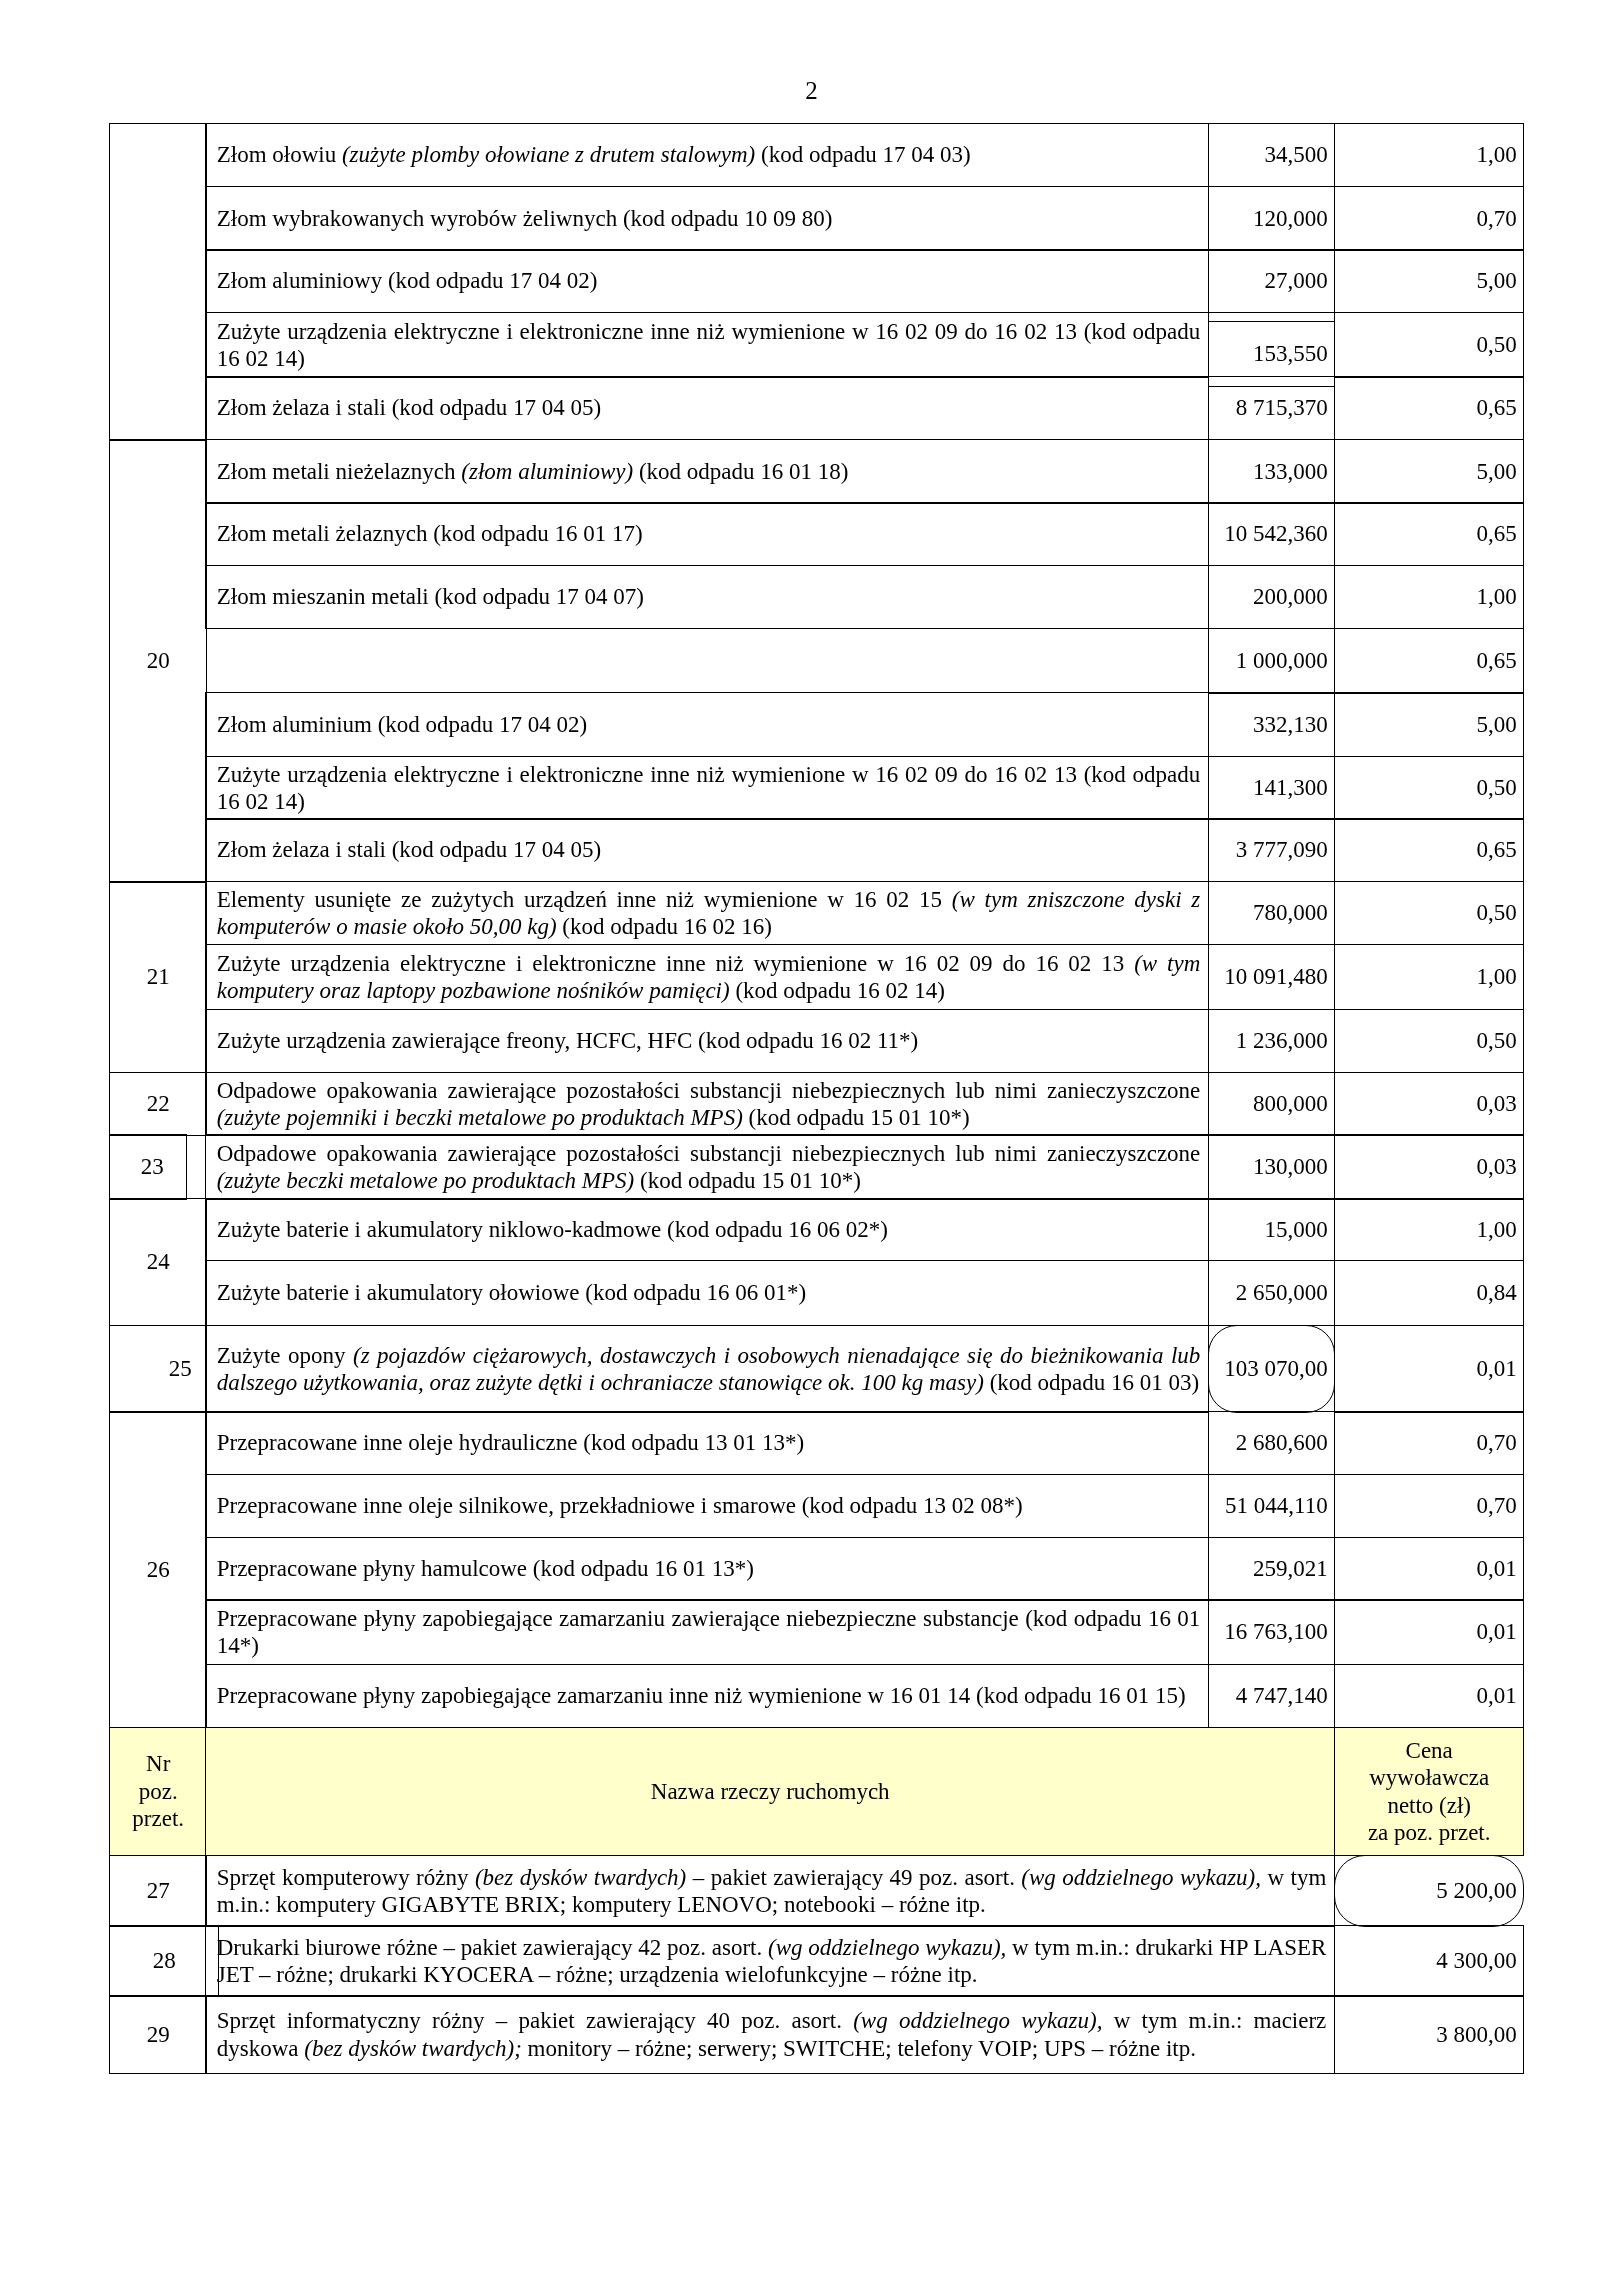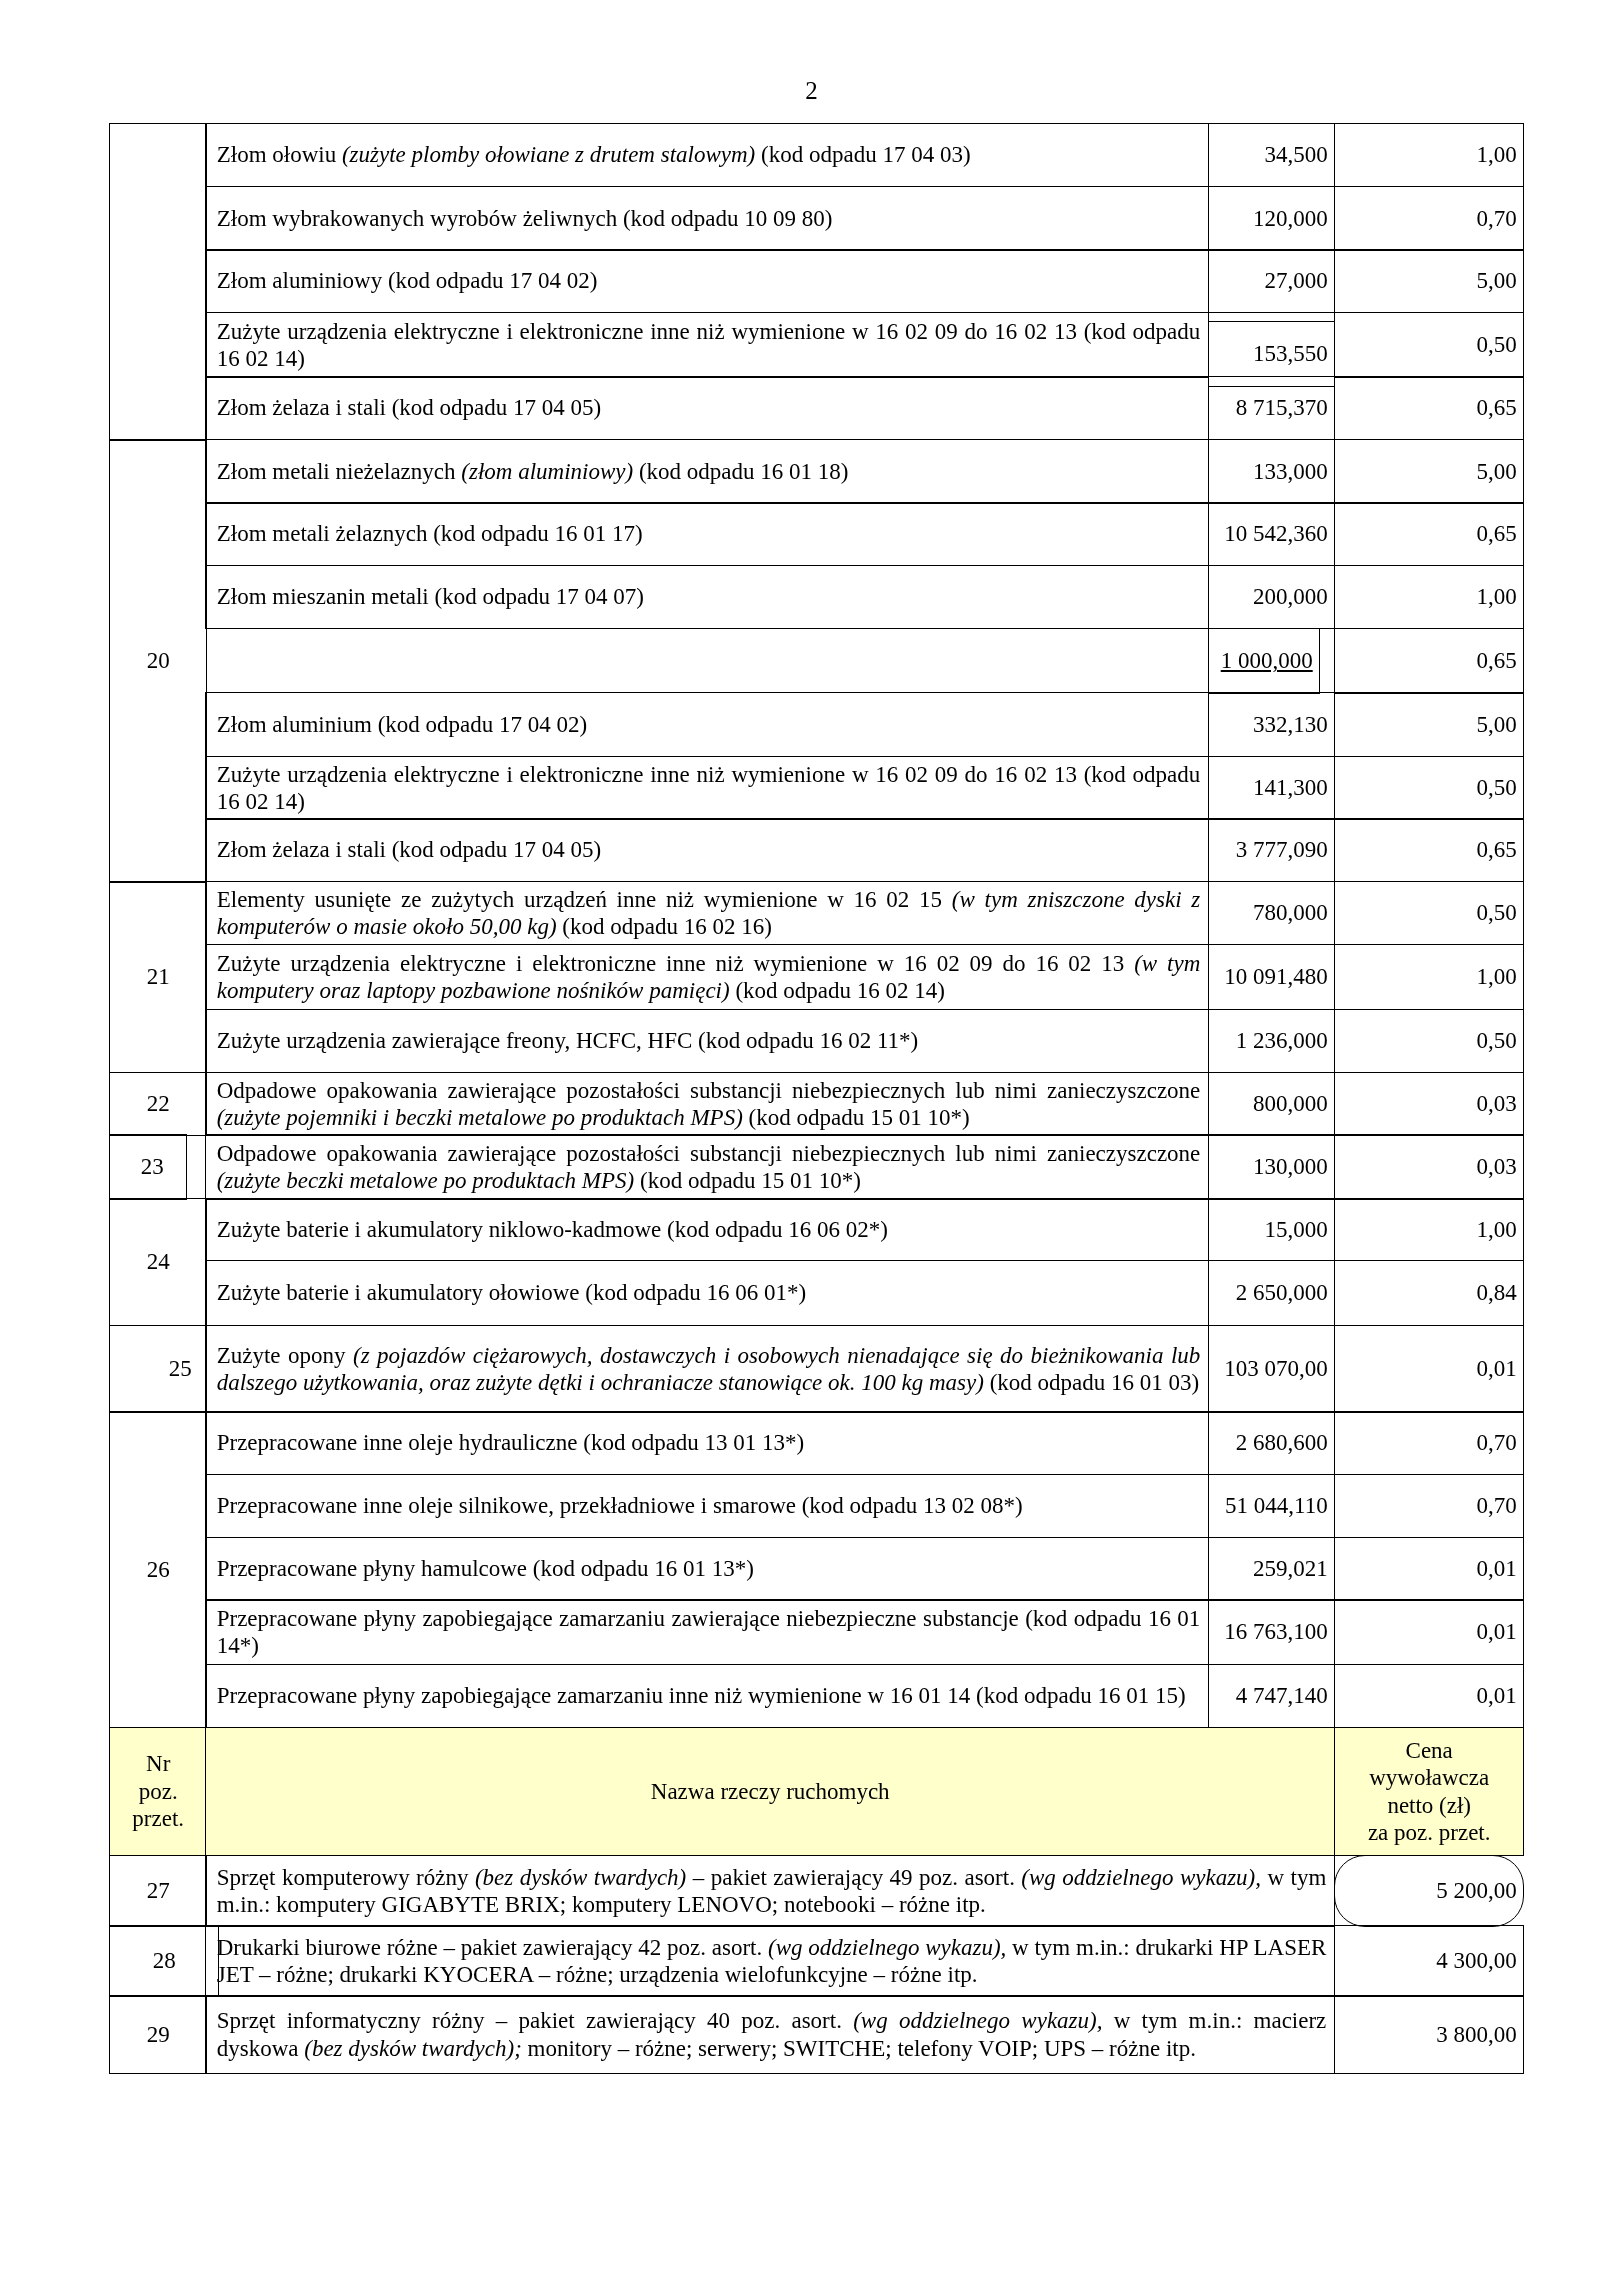--- a/index.html
+++ b/index.html
@@ -59,21 +59,21 @@
     <div class="cell desc" style="left: 96px; top: 379px; width: 1004px; height: 64px;">
       <span class="t"><span>Złom metali żelaznych (kod odpadu 16 01 17)</span><i></i><span></span></span>
     </div>
     <div class="cell num" style="left: 1099px; top: 379px; width: 127px; height: 64px;">10 542,360</div>
     <div class="cell num" style="left: 1225px; top: 379px; width: 190px; height: 64px;">0,65</div>
     <div class="cell desc" style="left: 96px; top: 442px; width: 1004px; height: 64px;">
       <span class="t"><span>Złom mieszanin metali (kod odpadu 17 04 07)</span><i></i><span></span></span>
     </div>
     <div class="cell num" style="left: 1099px; top: 442px; width: 127px; height: 64px;">200,000</div>
     <div class="cell num" style="left: 1225px; top: 442px; width: 190px; height: 64px;">1,00</div>
-    <div class="cell num" style="left: 1099px; top: 505px; width: 112px; height: 66px; text-decoration: underline;">1 000,000</div>
+    <div class="cell num" style="left: 1099px; top: 505px; width: 127px; height: 66px;">1 000,000</div>
     <div class="cell num" style="left: 1225px; top: 505px; width: 190px; height: 66px;">0,65</div>
     <div class="cell desc" style="left: 96px; top: 569px; width: 1004px; height: 65px;">
       <span class="t"><span>Złom aluminium (kod odpadu 17 04 02)</span><i></i><span></span></span>
     </div>
     <div class="cell num" style="left: 1099px; top: 569px; width: 127px; height: 65px;">332,130</div>
     <div class="cell num" style="left: 1225px; top: 569px; width: 190px; height: 65px;">5,00</div>
     <div class="cell desc" style="left: 96px; top: 633px; width: 1004px; height: 64px;">
       <span class="t"><span>Zużyte urządzenia elektryczne i elektroniczne inne niż wymienione w 16 02 09 do 16 02 13 (kod odpadu 16 02 14)</span><i></i><span></span></span>
     </div>
     <div class="cell num" style="left: 1099px; top: 633px; width: 127px; height: 64px;">141,300</div>
@@ -129,21 +129,21 @@
       <span class="t"><span>Zużyte baterie i akumulatory ołowiowe (kod odpadu 16 06 01*)</span><i></i><span></span></span>
     </div>
     <div class="cell num" style="left: 1099px; top: 1137px; width: 127px; height: 66px;">2 650,000</div>
     <div class="cell num" style="left: 1225px; top: 1137px; width: 190px; height: 66px;">0,84</div>
     <div class="cell nr" style="left: 0px; top: 1202px; width: 98px; height: 88px; padding-left: 44px;">
       <span>25</span>
     </div>
     <div class="cell desc" style="left: 96px; top: 1202px; width: 1004px; height: 88px;">
       <span class="t"><span>Zużyte opony </span><i>(z pojazdów ciężarowych, dostawczych i osobowych nienadające się do bieżnikowania lub dalszego użytkowania, oraz zużyte dętki i ochraniacze stanowiące ok. 100 kg masy)</i><span> (kod odpadu 16 01 03)</span></span>
     </div>
-    <div class="cell num" style="left: 1099px; top: 1202px; width: 127px; height: 88px;">103 070,00</div>
+    <div class="cell num" style="left: 1099px; top: 1202px; width: 127px; height: 88px; border-radius: 29px;">103 070,00</div>
     <div class="cell num" style="left: 1225px; top: 1202px; width: 190px; height: 88px;">0,01</div>
     <div class="cell nr" style="left: 0px; top: 1288px; width: 98px; height: 318px;">
       <span>26</span>
     </div>
     <div class="cell desc" style="left: 96px; top: 1288px; width: 1004px; height: 64px;">
       <span class="t"><span>Przepracowane inne oleje hydrauliczne (kod odpadu 13 01 13*)</span><i></i><span></span></span>
     </div>
     <div class="cell num" style="left: 1099px; top: 1288px; width: 127px; height: 64px;">2 680,600</div>
     <div class="cell num" style="left: 1225px; top: 1288px; width: 190px; height: 64px;">0,70</div>
     <div class="cell desc" style="left: 96px; top: 1351px; width: 1004px; height: 64px;">

